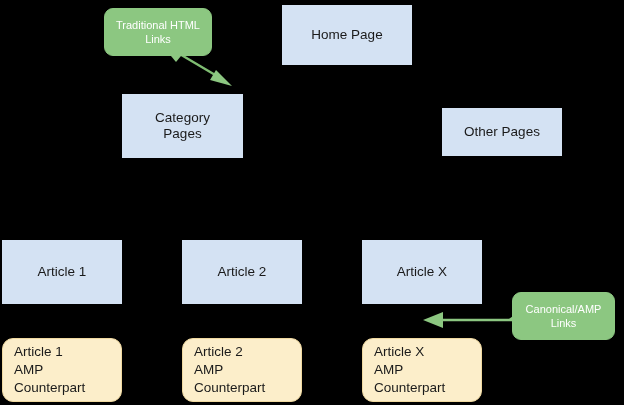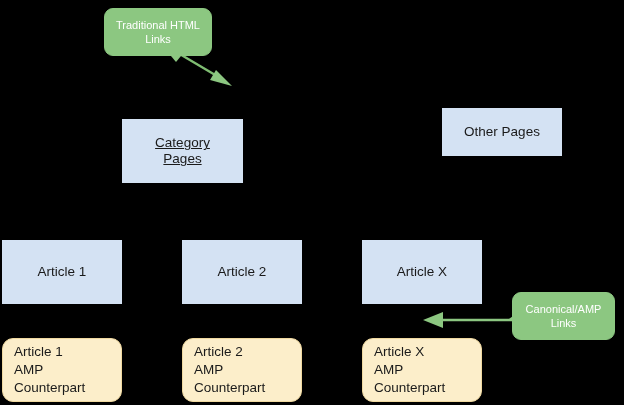--- a/index.html
+++ b/index.html
@@ -85,22 +85,25 @@
 
   <div class="node green" style="left:104px; top:8px; width:108px; height:48px;">
     <span class="lines">Traditional HTML
 Links</span>
   </div>
 
   <svg class="overlay" viewBox="0 0 624 405">
     <polygon points="166,50 186,50 176,62" fill="#8cc781"></polygon>
   </svg>
 
+  <div class="node blue" style="left:282px; top:5px; width:130px; height:60px;">
+    <span>Home Page</span>
+  </div>
 
-  <div class="node blue" style="left:122px; top:119px; width:121px; height:64px;text-decoration:underline;">
+  <div class="node blue" style="left:122px; top:94px; width:121px; height:64px;">
     <span class="lines" style="white-space:pre-line;">Category
 Pages</span>
   </div>
 
 
   <div class="node blue" style="left:442px; top:108px; width:120px; height:48px;">
     <span>Other Pages</span>
   </div>
 
   <div class="node blue" style="left:2px; top:240px; width:120px; height:64px;">

